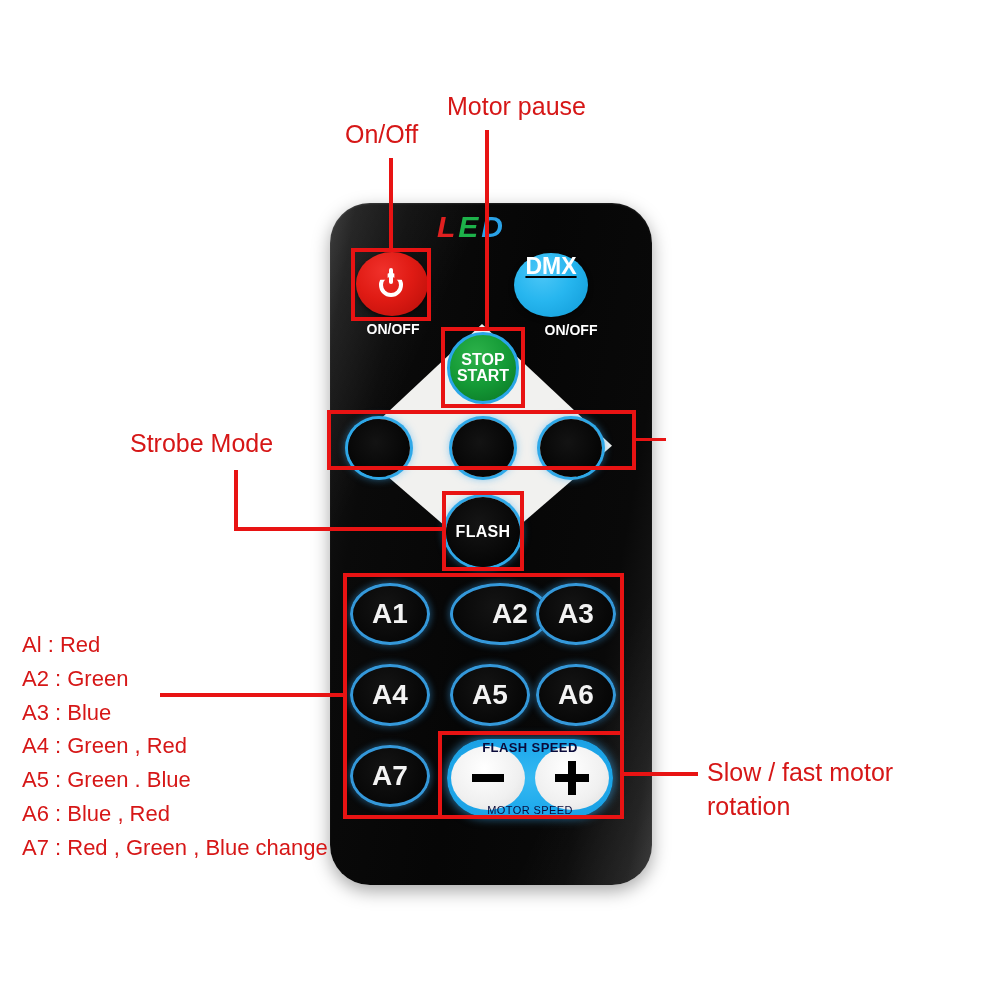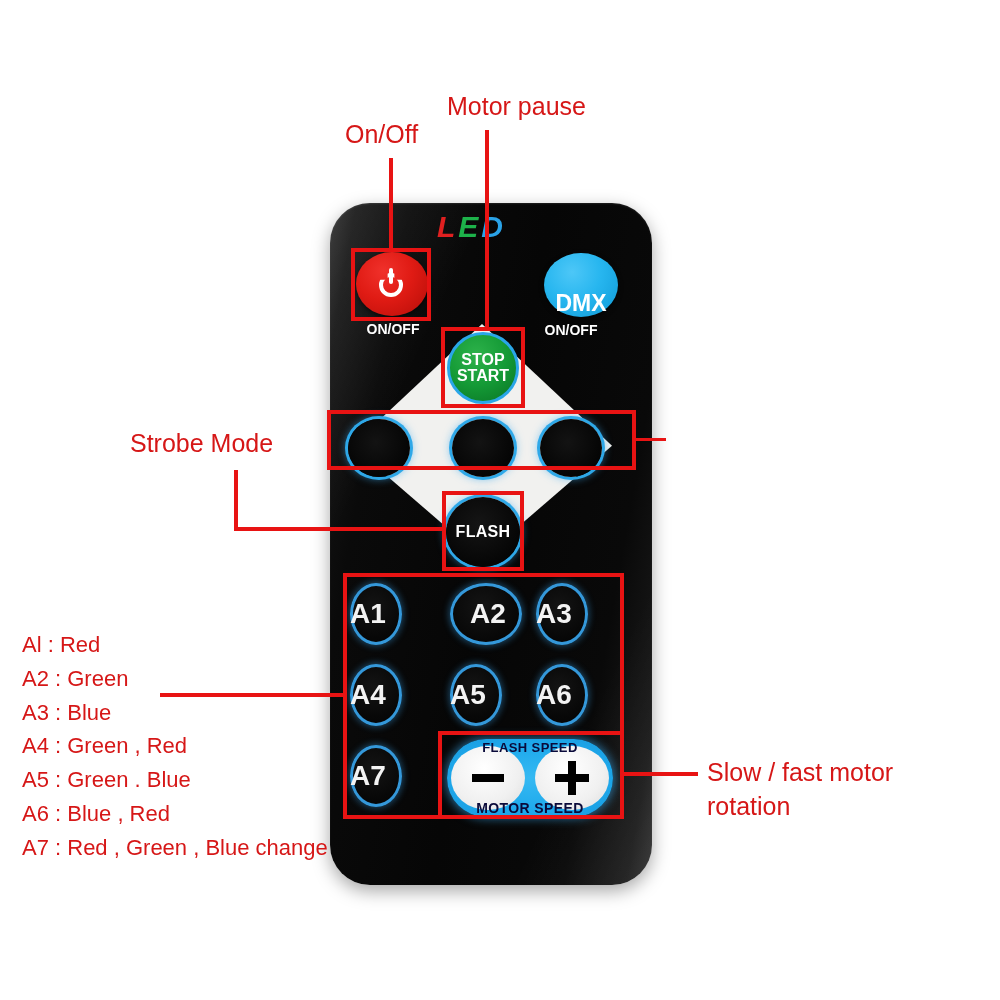--- a/index.html
+++ b/index.html
@@ -96,30 +96,31 @@
     text-align: center;
     color: #ffffff;
     font-size: 14px;
     font-weight: bold;
     letter-spacing: 0px;
   }
 
   
   #dmx-button {
     position: absolute;
-    left: 544px;
+    left: 514px;
     top: 253px;
     width: 74px;
     height: 64px;
     border-radius: 50%;
     background: radial-gradient(circle at 38% 30%, #4dc7f7 0%, #27b6ef 45%, #0e99d6 100%);
     display: flex;
-    align-items: flex-end;
+    align-items: flex-start;
     justify-content: center;
     box-shadow: 0 2px 5px rgba(0,0,0,0.55);
+    text-decoration: underline;
   }
   #dmx-text {
     color: #ffffff;
     font-size: 23px;
     font-weight: bold;
     letter-spacing: 0px;
   }
   #dmx-label {
     position: absolute;
     left: 534px;
@@ -196,27 +197,28 @@
   #flash-text {
     color: #ffffff;
     font-size: 16px;
     font-weight: bold;
     letter-spacing: 0.3px;
   }
 
   
   .a-btn {
     position: absolute;
-    width: 52px;
+    width: 80px;
     height: 62px;
     border-radius: 50%;
     background: radial-gradient(circle at 45% 38%, #141414 0%, #080808 60%, #020202 100%);
     box-shadow: inset 0 0 0 3px rgba(55,160,230,0.95), 0 0 7px 1px rgba(55,160,230,0.45);
     display: flex;
     align-items: center;
+    justify-content: center;
   }
   .a-btn span {
     color: #f3f3f3;
     font-size: 28px;
     font-weight: bold;
     letter-spacing: 0px;
   }
   #a-btn-0 { left: 350px; top: 583px; }
   #a-btn-1 { left: 450px; top: 583px; padding-left: 20px; }
   #a-btn-2 { left: 536px; top: 583px; }
@@ -280,22 +282,22 @@
     font-weight: bold;
     color: #0a0a3a;
     letter-spacing: 0.4px;
     z-index: 3;
   }
   #motor-speed-label {
     position: absolute;
     left: 0; bottom: 1px;
     width: 166px;
     text-align: center;
-    font-size: 14px;
-    font-weight: bold;
+    font-size: 11px;
+    font-weight: normal;
     color: #0a0a3a;
     letter-spacing: 0.4px;
     z-index: 3;
   }
 
   
   .anno-box {
     position: absolute;
     border: 4px solid #e81313;
     box-sizing: border-box;

